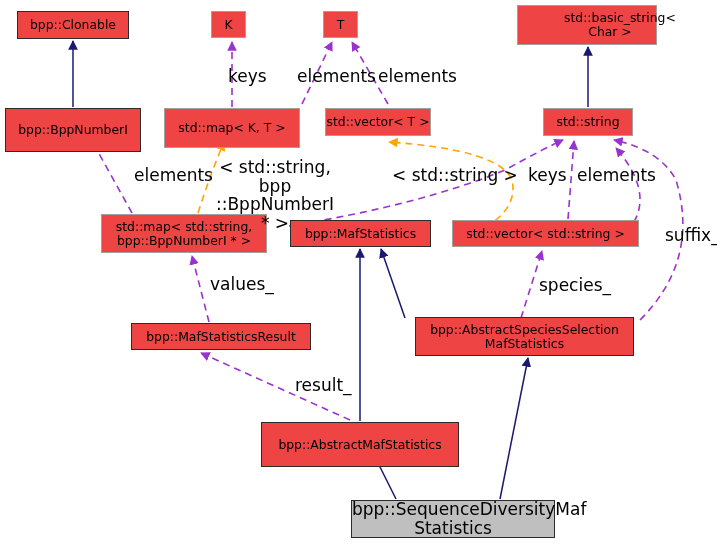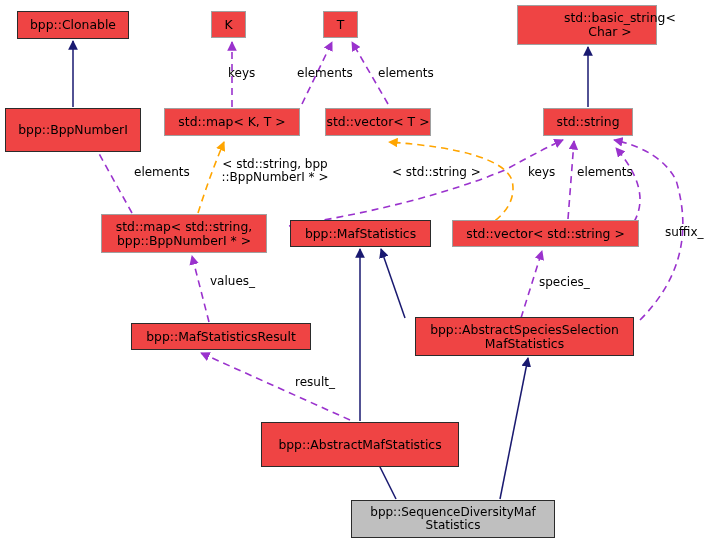--- a/index.html
+++ b/index.html
@@ -49,25 +49,25 @@
   }
   
   .node.klass {
     border: 1.6px solid #2b2b2b;
     font-size: 12.4px;
   }
   
   .node.current {
     border: 1.8px solid #2b2b2b;
     background: #bfbfbf;
-    font-size: 12px;
+    font-size: 17px;
   }
   .edge-label {
     position: absolute;
-    font-size: 12px;
+    font-size: 17px;
     color: #000000;
     background: transparent;
     white-space: pre-line;
     line-height: 1.1;
     z-index: 6;
   }
   .edge-label.multi {
     text-align: center;
   }
 </style>
@@ -132,21 +132,21 @@
 
   <div class="node plain" style="left:517px; top:5px; width:140px; height:40px;padding-left:46px;">
     <span class="node-label">std::basic_string&lt;
 Char &gt;</span>
   </div>
 
   <div class="node klass" style="left:5px; top:108px; width:136px; height:44px;">
     <span class="node-label">bpp::BppNumberI</span>
   </div>
 
-  <div class="node plain" style="left:164px; top:108px; width:136px; height:28px;">
+  <div class="node plain" style="left:164px; top:108px; width:136px; height:40px;">
     <span class="node-label">std::map&lt; K, T &gt;</span>
   </div>
 
   <div class="node plain" style="left:325px; top:108px; width:106px; height:28px;">
     <span class="node-label">std::vector&lt; T &gt;</span>
   </div>
 
   <div class="node plain" style="left:543px; top:108px; width:90px; height:28px;">
     <span class="node-label">std::string</span>
   </div>

